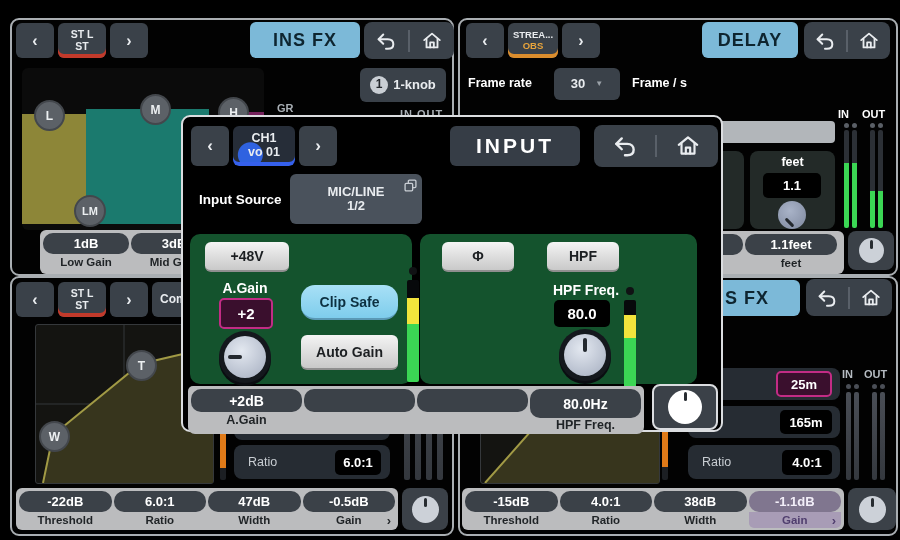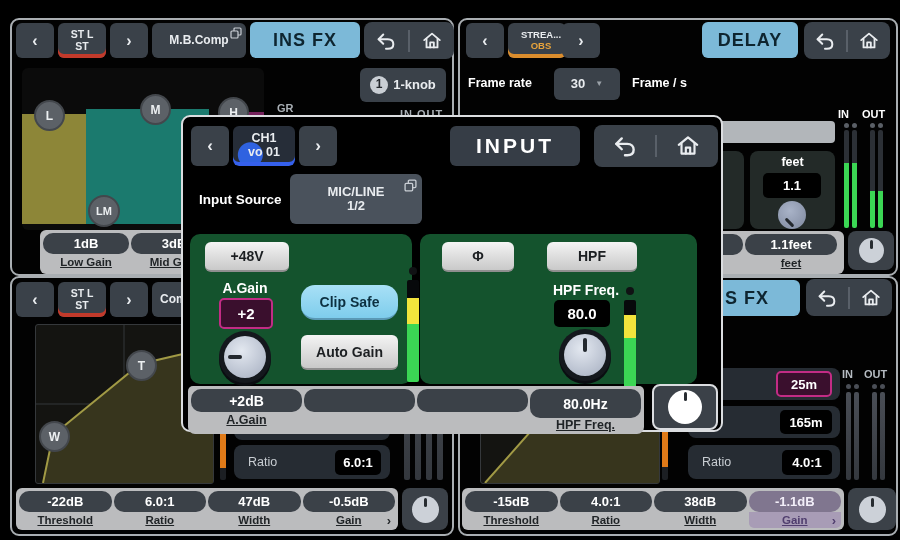--- a/index.html
+++ b/index.html
@@ -3,21 +3,21 @@
 <meta charset="utf-8">
 <style>
   html,body{margin:0;padding:0;background:#000;}
   #stage{position:relative;width:900px;height:540px;background:#000;overflow:hidden;
          font-family:"Liberation Sans",sans-serif;-webkit-font-smoothing:antialiased;}
   .abs{position:absolute;}
   .panel{position:absolute;background:#020202;border:2px solid #a9aeb2;border-radius:9px;}
   .hbtn{position:absolute;background:#3a4149;border-radius:6px;color:#e9ecef;font-weight:bold;
         display:flex;flex-direction:column;align-items:center;justify-content:center;text-align:center;line-height:1.1;}
   .under-red{box-shadow:inset 0 -4px 0 #c23a2b;}
-  .under-orange{box-shadow:inset 0 -4px 0 #db8d2d;padding-left:8px;}
+  .under-orange{box-shadow:inset 0 -4px 0 #db8d2d;}
   .under-blue{box-shadow:inset 0 -4px 0 #3560ec;}
   .title{position:absolute;background:#7cb9d8;color:#0e2530;border-radius:6px;font-weight:bold;
          letter-spacing:1px;display:flex;align-items:center;justify-content:center;}
   .titledark{position:absolute;background:#363d46;color:#fff;border-radius:6px;font-weight:bold;
          letter-spacing:3px;display:flex;align-items:center;justify-content:center;}
   .navg{position:absolute;background:#3a4149;border-radius:8px;display:flex;align-items:center;}
   .navg .sep{width:2px;height:22px;background:#596069;}
   .iconbtn{flex:1;display:flex;align-items:center;justify-content:center;height:100%;}
   .lbtn{position:absolute;background:linear-gradient(#f4f4f4,#c9c9c9);border-bottom:2px solid #8f8f8f;
         border-radius:6px;color:#1c1f22;font-weight:bold;display:flex;align-items:center;justify-content:center;}
@@ -26,21 +26,21 @@
   .vbox{position:absolute;background:#000;border-radius:5px;color:#fff;font-weight:bold;
         display:flex;align-items:center;justify-content:center;}
   .vbox.mg{background:#3a0f2d;border:2px solid #c22c85;}
   .card{position:absolute;background:#14532d;border-radius:10px;}
   .prow{position:absolute;background:#262c33;border-radius:8px;display:flex;align-items:center;}
   .bbar{position:absolute;background:#bbbcbe;display:flex;padding:2px;border-radius:6px;}
   .bcol{display:flex;flex-direction:column;min-width:0;}
   .bval{height:21px;margin:1px 1px 0 1px;background:#3b4148;border-radius:10px;color:#fff;font-weight:bold;
         font-size:13px;display:flex;align-items:center;justify-content:center;}
   .blab{height:16px;font-size:11.5px;color:#1f2326;font-weight:bold;display:flex;align-items:center;
-        justify-content:center;position:relative;text-decoration:underline;}
+        justify-content:center;position:relative;}
   .bval.pp{background:#80768f;color:#f2eef8;}
   .blab.pp{background:#a89cb6;color:#503e6e;margin:0 1px;border-radius:0 0 5px 5px;}
   .chev{position:absolute;right:5px;top:0;height:100%;display:flex;align-items:center;font-size:13px;}
   .knobbtn{position:absolute;background:#3b4148;border-radius:8px;display:flex;align-items:center;justify-content:center;}
   .kc{border-radius:50%;background:#ccd1d8;position:relative;}
   .kc::after{content:"";position:absolute;left:50%;top:2px;width:3px;height:9px;margin-left:-1.5px;
              background:#272c31;border-radius:2px;}
   .knobwell{position:absolute;border-radius:50%;background:#14181d;display:flex;align-items:center;
             justify-content:center;box-shadow:0 3px 0 #0a0d11;}
   .knob{border-radius:50%;background:radial-gradient(circle at 42% 35%,#e3e8f0,#a4adbf);position:relative;}
@@ -62,27 +62,20 @@
     <div class="hbtn" style="left:4px;top:3px;width:38px;height:35px;font-size:16px;">
         <span>‹</span>
       </div>
     <div class="hbtn under-red" style="left:46px;top:3px;width:48px;height:35px;font-size:10.5px;">
       <span>ST L</span>
       <span>ST</span>
     </div>
     <div class="hbtn" style="left:98px;top:3px;width:38px;height:35px;font-size:16px;">
         <span>›</span>
       </div>
-    <div class="hbtn" style="left:140px;top:3px;width:94px;height:35px;font-size:12px;">
-      <span>M.B.Comp</span>
-      <svg class="abs" style="right:4px;top:4px;" width="12" height="12" viewBox="0 0 12 12">
-          <rect x="4" y="1" width="7" height="7" rx="1" fill="none" stroke="#c9ced4" stroke-width="1.2"></rect>
-          <rect x="1" y="4" width="7" height="7" rx="1" fill="#3a4149" stroke="#c9ced4" stroke-width="1.2"></rect>
-        </svg>
-    </div>
     <div class="title" style="left:238px;top:2px;width:110px;height:36px;font-size:18px;">
         <span>INS FX</span>
       </div>
     <div class="navg" style="left:352px;top:2px;width:90px;height:37px;">
       <div class="iconbtn">
           <svg width="22" height="22" viewBox="0 0 24 24" fill="none" stroke="#e9ecef" stroke-width="2.2" stroke-linecap="round" stroke-linejoin="round">
             <path d="M9 5 L4 10 L9 15"></path>
             <path d="M4 10 H14 C18 10 20 12.5 20 15.5 C20 18.5 18 20.5 14 20.5 H12"></path>
           </svg>
         </div>
@@ -102,21 +95,21 @@
       <div class="abs" style="left:225px;top:44px;width:17px;height:112px;background:#75215c;"></div>
       <div class="circ" style="left:12px;top:32px;width:27px;height:27px;font-size:12px;">
           <span>L</span>
         </div>
       <div class="circ" style="left:118px;top:26px;width:27px;height:27px;font-size:12px;">
           <span>M</span>
         </div>
       <div class="circ" style="left:196px;top:29px;width:27px;height:27px;font-size:12px;">
           <span>H</span>
         </div>
-      <div class="circ" style="left:66px;top:127px;width:28px;height:28px;font-size:11px;">
+      <div class="circ" style="left:52px;top:127px;width:28px;height:28px;font-size:11px;">
           <span>LM</span>
         </div>
     </div>
     <div class="graylab" style="left:265px;top:82px;font-size:11px;"><span>GR</span></div>
     <div class="hbtn" style="left:348px;top:48px;width:86px;height:34px;font-size:13px;flex-direction:row;">
       <span style="width:18px;height:18px;border-radius:50%;background:#c9ced4;color:#22262b;font-size:12px;display:flex;align-items:center;justify-content:center;margin-right:5px;">1</span>
       <span>1-knob</span>
     </div>
     <div class="graylab" style="left:388px;top:88px;font-size:11px;letter-spacing:1px;"><span>IN  OUT</span></div>
 
@@ -425,21 +418,21 @@
           <span>Auto Gain</span>
         </div>
       <div class="dot" style="left:219px;top:33px;width:8px;height:8px;background:#101214;"></div>
       <div class="mbar" style="left:217px;top:46px;width:12px;height:102px;background:linear-gradient(#07090b 0 18%,#f2e43c 18% 43%,#3bd654 43% 100%);"></div>
     </div>
 
     <div class="card" style="left:237px;top:117px;width:277px;height:150px;">
       <div class="lbtn" style="left:22px;top:8px;width:72px;height:28px;font-size:14px;">
           <span>Φ</span>
         </div>
-      <div class="lbtn" style="left:127px;top:8px;width:90px;height:28px;font-size:14px;">
+      <div class="lbtn" style="left:127px;top:8px;width:72px;height:28px;font-size:14px;">
           <span>HPF</span>
         </div>
       <div class="lab" style="left:116px;top:48px;width:100px;text-align:center;font-size:14px;"><span>HPF Freq.</span></div>
       <div class="vbox" style="left:134px;top:66px;width:56px;height:27px;font-size:15px;">
           <span>80.0</span>
         </div>
       <div class="knobwell" style="left:139px;top:95px;width:52px;height:52px;">
         <div class="knob" style="width:42px;height:42px;">
           <span class="ptr" style="left:19px;top:4px;width:4px;height:14px;"></span>
         </div>

